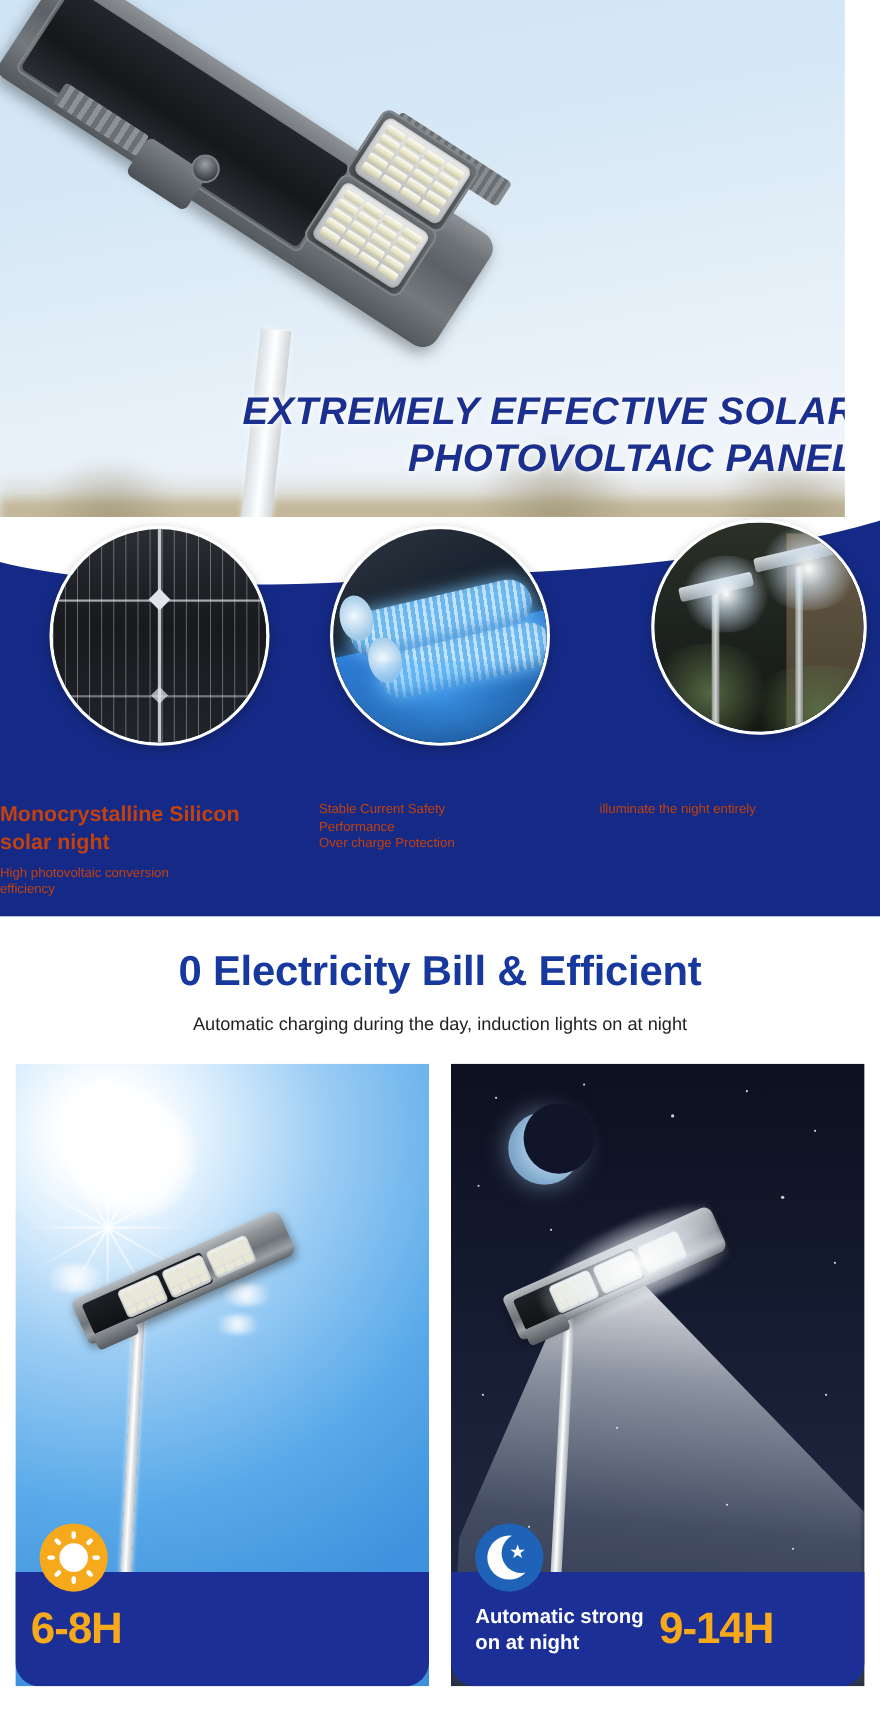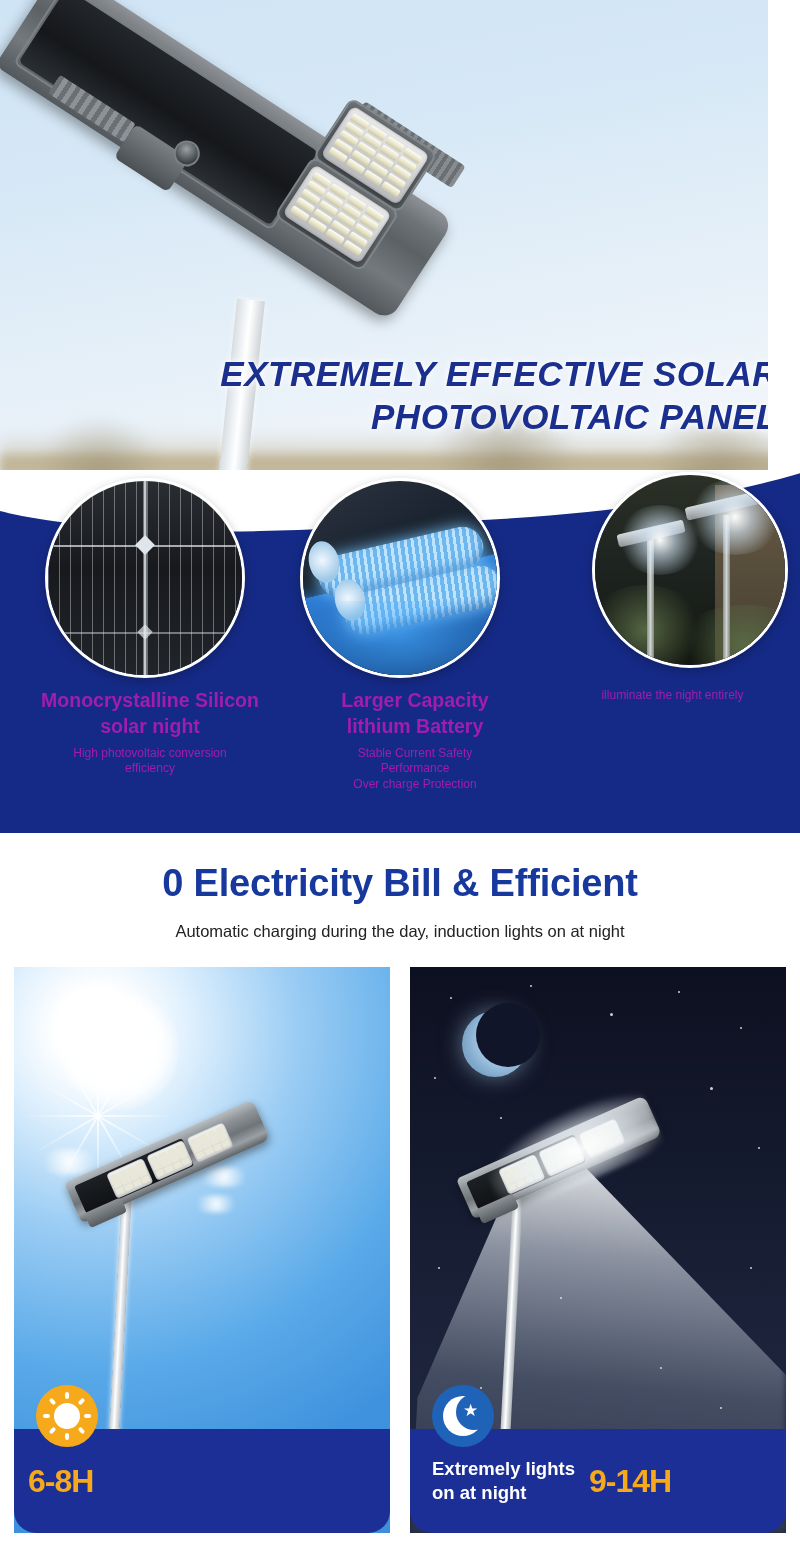--- a/index.html
+++ b/index.html
@@ -215,21 +215,21 @@
   }
   .nf1 { left:22px; top:30px; width:86px; height:70px; }
   .nf2 { left:92px; top:4px; width:96px; height:76px; }
   .night-bush {
     position:absolute; border-radius:50%;
     background:radial-gradient(circle,rgba(90,110,70,.9),rgba(50,65,40,0) 70%);
   }
 
   
   .feat {
-    position:absolute; text-align:center; color:#a21caf;
+    position:absolute; color:#c2410c;margin-top:40px;
   }
   .feat .ftitle {
     font-size:19.5px; font-weight:bold; line-height:1.33; margin-bottom:6px;
   }
   .feat .fsub { font-size:12px; line-height:1.3; font-weight:normal; }
   .f1 { left:0px;   top:688px; width:300px; }
   .f2 { left:290px; top:688px; width:250px; }
   .f3 { left:545px; top:688px; width:255px; }
 
   
@@ -343,21 +343,21 @@
     position:absolute; bottom:0; left:0; width:376px; height:104px;
     background:#1b2f96;
     border-radius:0 0 22px 22px;
     display:flex; align-items:center;
   }
   .capbar-text {
     color:#ffffff; font-size:18.5px; font-weight:bold; line-height:1.28;
     padding-left:22px; flex:0 0 auto;
   }
   .capbar-hours {
-    color:#f5a91b; font-size:32px; font-weight:bold; letter-spacing:-1px;
+    color:#f5a91b; font-size:40px; font-weight:bold; letter-spacing:-1px;
     padding-left:14px; white-space:nowrap;
   }
   .cap-icon {
     position:absolute; left:22px; top:-44px; width:62px; height:62px;
     border-radius:50%; display:flex; align-items:center; justify-content:center;
   }
   .sun-badge { background:#f5a91b; }
   .sun-badge .sun-disc {
     width:26px; height:26px; border-radius:50%; background:#ffffff;
   }
@@ -496,24 +496,20 @@
     <div>Monocrystalline Silicon</div>
     <div>solar night</div>
   </div>
   <div class="fsub">
     <div>High photovoltaic conversion</div>
     <div>efficiency</div>
   </div>
 </div>
 
 <div class="feat f2">
-  <div class="ftitle">
-    <div>Larger Capacity</div>
-    <div>lithium Battery</div>
-  </div>
   <div class="fsub">
     <div>Stable Current Safety</div>
     <div>Performance</div>
     <div>Over charge Protection</div>
   </div>
 </div>
 
 <div class="feat f3">
   <div class="fsub">
     <div>illuminate the night entirely</div>
@@ -679,18 +675,18 @@
   </div>
 
   <div class="capbar">
     <div class="cap-icon moon-badge">
       <div class="m-outer">
         <div class="m-inner"></div>
         <div class="m-star">★</div>
       </div>
     </div>
     <div class="capbar-text">
-      <div>Extremely lights</div>
+      <div>Automatic strong</div>
       <div>on at night</div>
     </div>
     <div class="capbar-hours">9-14H</div>
   </div>
 </div>
 
 </body></html>

